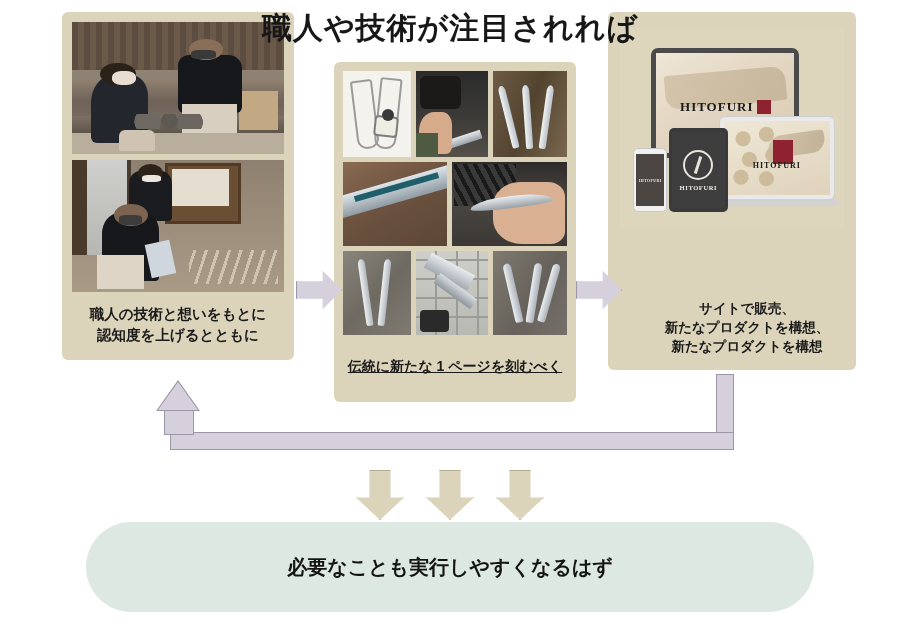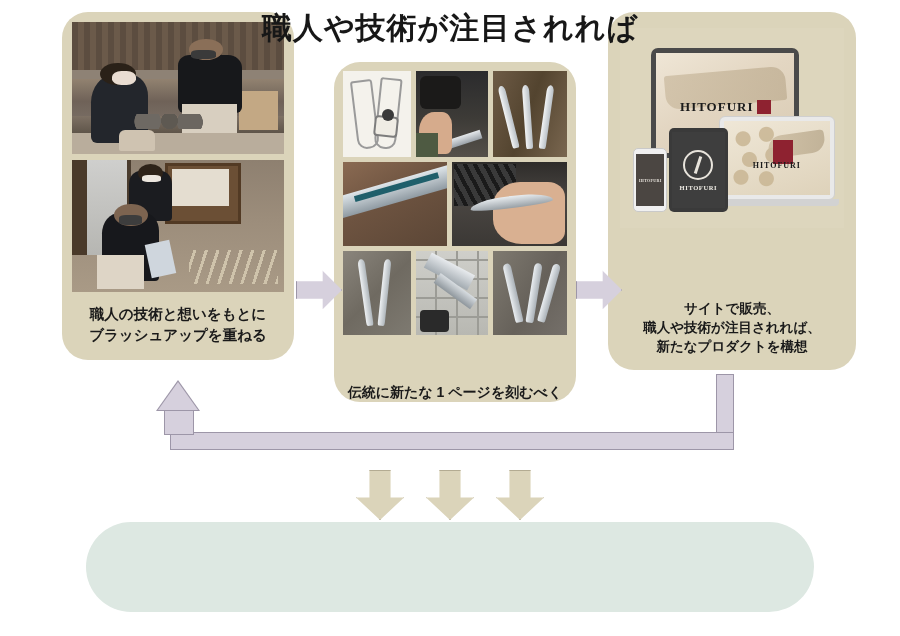--- a/index.html
+++ b/index.html
@@ -28,40 +28,40 @@
     letter-spacing: 1px;
     color: #171717;
     z-index: 40;
     white-space: nowrap;
   }
 
   
   .panel {
     position: absolute;
     background: #dbd4ba;
-    border-radius: 26px;
+    border-radius: 6px;
     z-index: 10;
   }
   .panel-left   { left: 62px;  top: 12px;  width: 232px; height: 348px; }
   .panel-mid    { left: 334px; top: 62px;  width: 242px; height: 340px; }
   .panel-right  { left: 608px; top: 12px;  width: 248px; height: 358px; }
 
   .panel-caption {
     position: absolute;
     left: 0;
     width: 100%;
     text-align: center;
     font-size: 14.5px;
     line-height: 1.45;
     color: #1a1a1a;
     font-weight: 600;
   }
   .cap-left  { bottom: 14px; }
-  .cap-mid   { bottom: 0; font-size: 14px; }
-  .cap-right { bottom: 14px; font-size: 13.5px; line-height: 1.42; }
+  .cap-mid   { bottom: 26px; font-size: 14px; text-decoration: underline; }
+  .cap-right { bottom: 14px; font-size: 13.5px; line-height: 1.42; padding-left: 15px; }
 
   
   .photo {
     position: absolute;
     overflow: hidden;
     background: #8d8madd;
   }
   .ph-left-1 { left: 10px; top: 10px;  width: 212px; height: 132px; }
   .ph-left-2 { left: 10px; top: 148px; width: 212px; height: 132px; }
 
@@ -461,21 +461,21 @@
       <div class="man-sit"></div>
       <div class="head-sit"></div>
       <div class="mask-sit"></div>
       <div class="apron-sit"></div>
       <div class="work"></div>
     </div>
   </div>
 
   <div class="panel-caption cap-left">
     <span>職人の技術と想いをもとに</span><br>
-    <span>ブラッシュアップを重ねる</span>
+    <span>認知度を上げるとともに</span>
   </div>
 </div>
 
 <div class="panel panel-mid">
 
   <div class="mgrid">
 
     <div class="mrow mrow-1">
       <div class="mcell c1 sketch">
         <div class="s-blade"></div>
@@ -570,21 +570,21 @@
         <div class="screen">
           <span class="pb">HITOFURI</span>
         </div>
       </div>
 
     </div>
   </div>
 
   <div class="panel-caption cap-right">
     <span>サイトで販売、</span><br>
-    <span>職人や技術が注目されれば、</span><br>
+    <span>新たなプロダクトを構想、</span><br>
     <span>新たなプロダクトを構想</span><br>
   </div>
 </div>
 
 <div class="arrow-h arrow-1"></div>
 <div class="arrow-h arrow-2"></div>
 
 <div class="loop loop-right"></div>
 <div class="loop loop-bottom"></div>
 <div class="loop loop-left"></div>
@@ -592,14 +592,15 @@
 <div class="loop-arrowhead"></div>
 
 <div class="down-arrows">
   <div class="arrow-d"></div>
   <div class="arrow-d"></div>
   <div class="arrow-d"></div>
 </div>
 
 <div class="result-box">
   <div class="result-text">
+    <span class="l2">必要なことも実行しやすくなるはず</span>
   </div>
 </div>
 
 </body></html>

